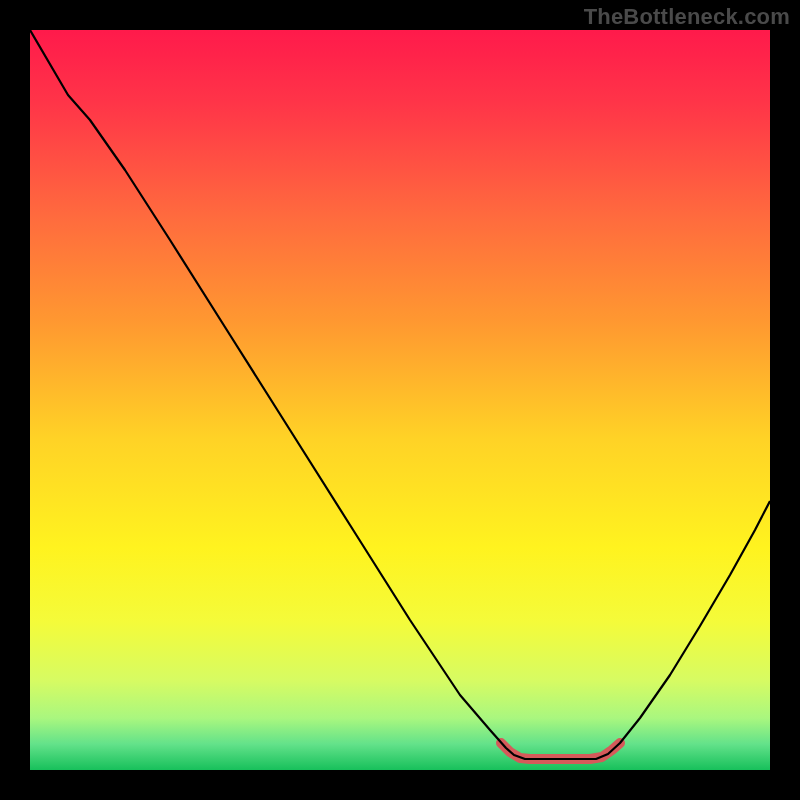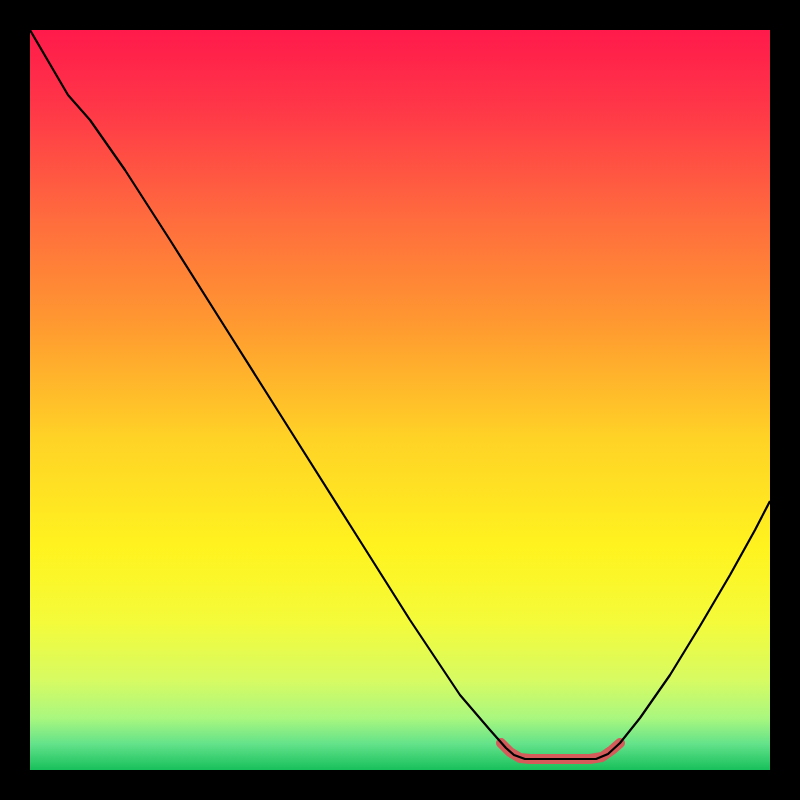--- a/index.html
+++ b/index.html
@@ -38,20 +38,21 @@
     display: block;
     width: 740px;
     height: 740px;
   }
 </style>
 </head>
 <body>
 
 <div class="frame">
 
+  <div class="watermark">TheBottleneck.com</div>
 
   <div class="plot-area">
     <svg viewBox="0 0 740 740" preserveAspectRatio="none">
       <defs>
         <linearGradient id="bg-grad" x1="0" y1="0" x2="0" y2="1">
             <stop offset="0%" stop-color="#ff1a4b"></stop>
             <stop offset="10%" stop-color="#ff3548"></stop>
             <stop offset="25%" stop-color="#ff6a3e"></stop>
             <stop offset="40%" stop-color="#ff9a30"></stop>
             <stop offset="55.00000000000001%" stop-color="#ffd226"></stop>

